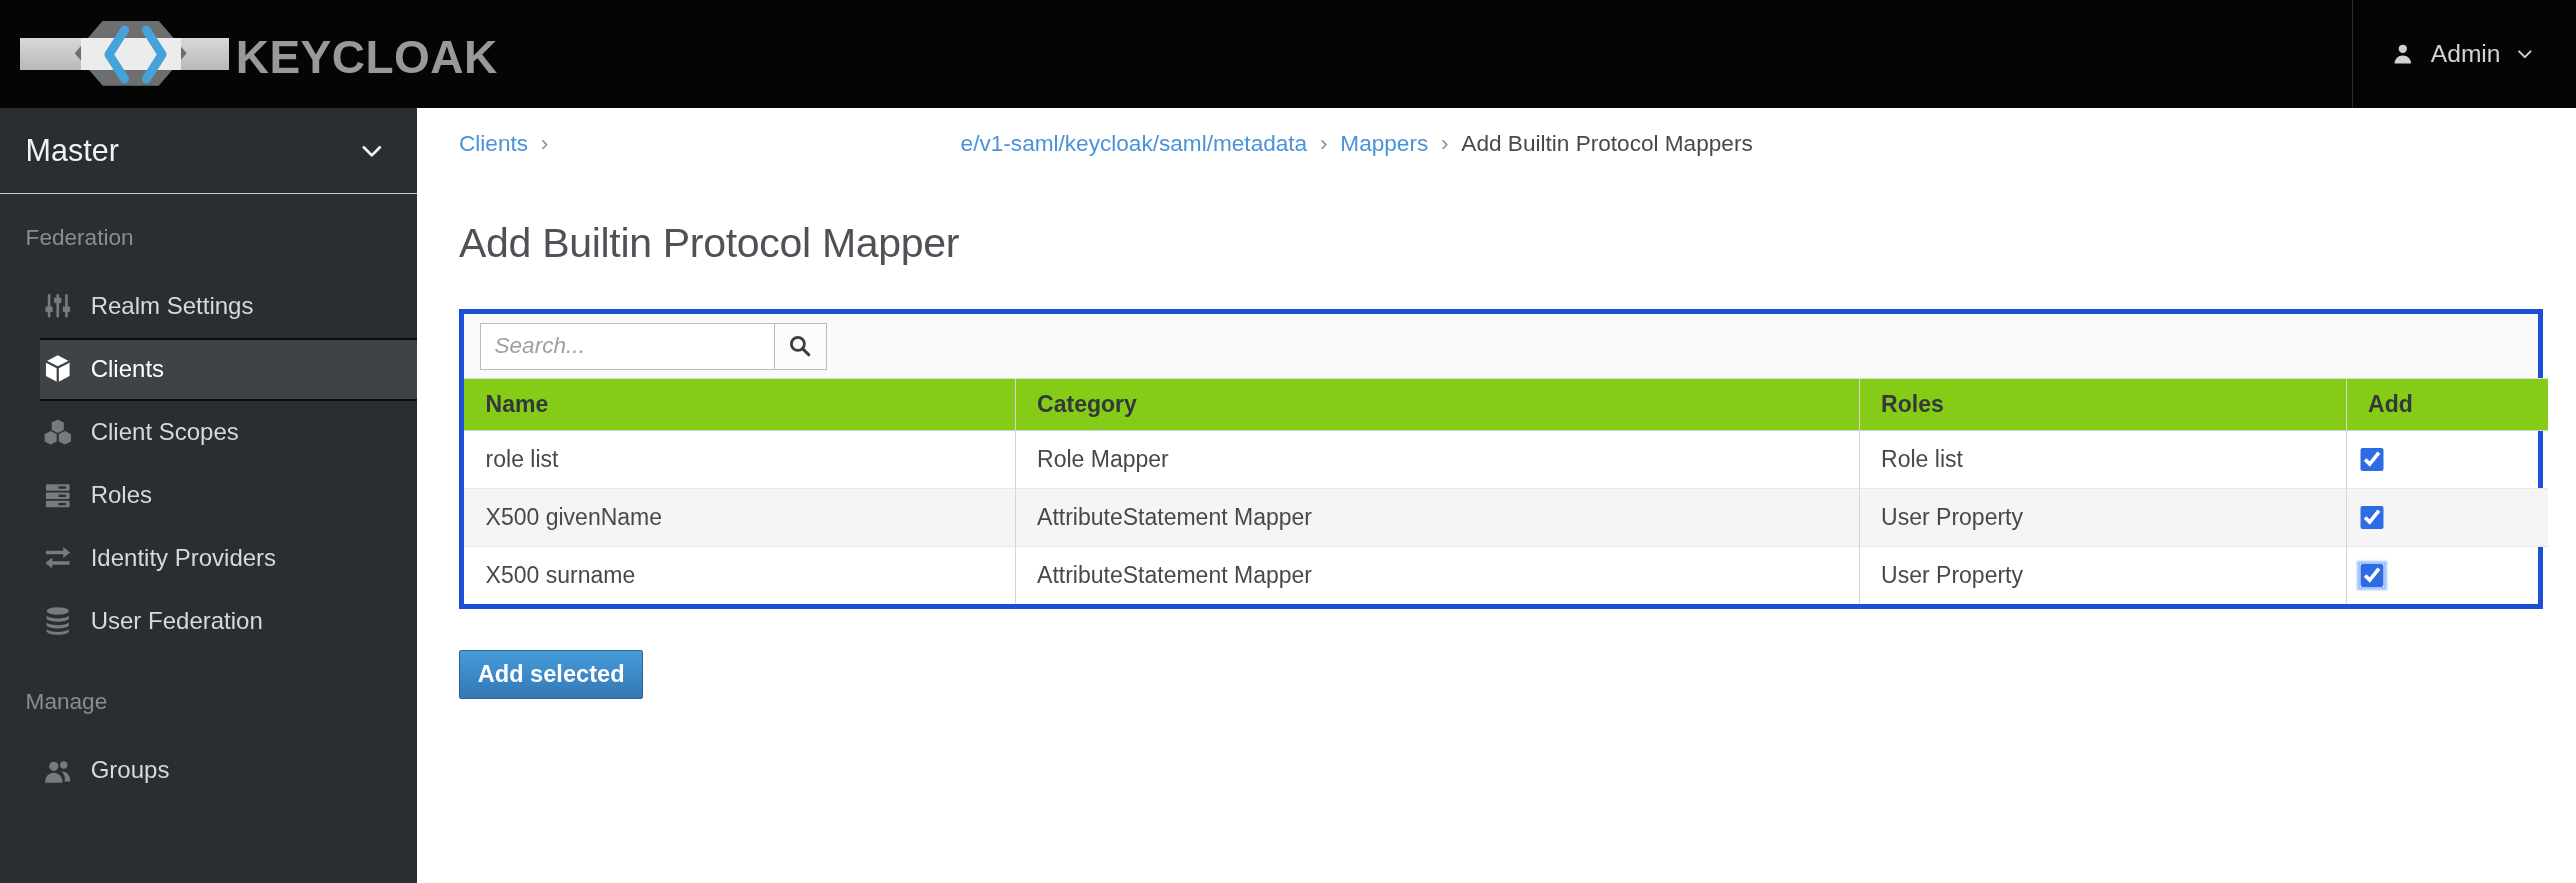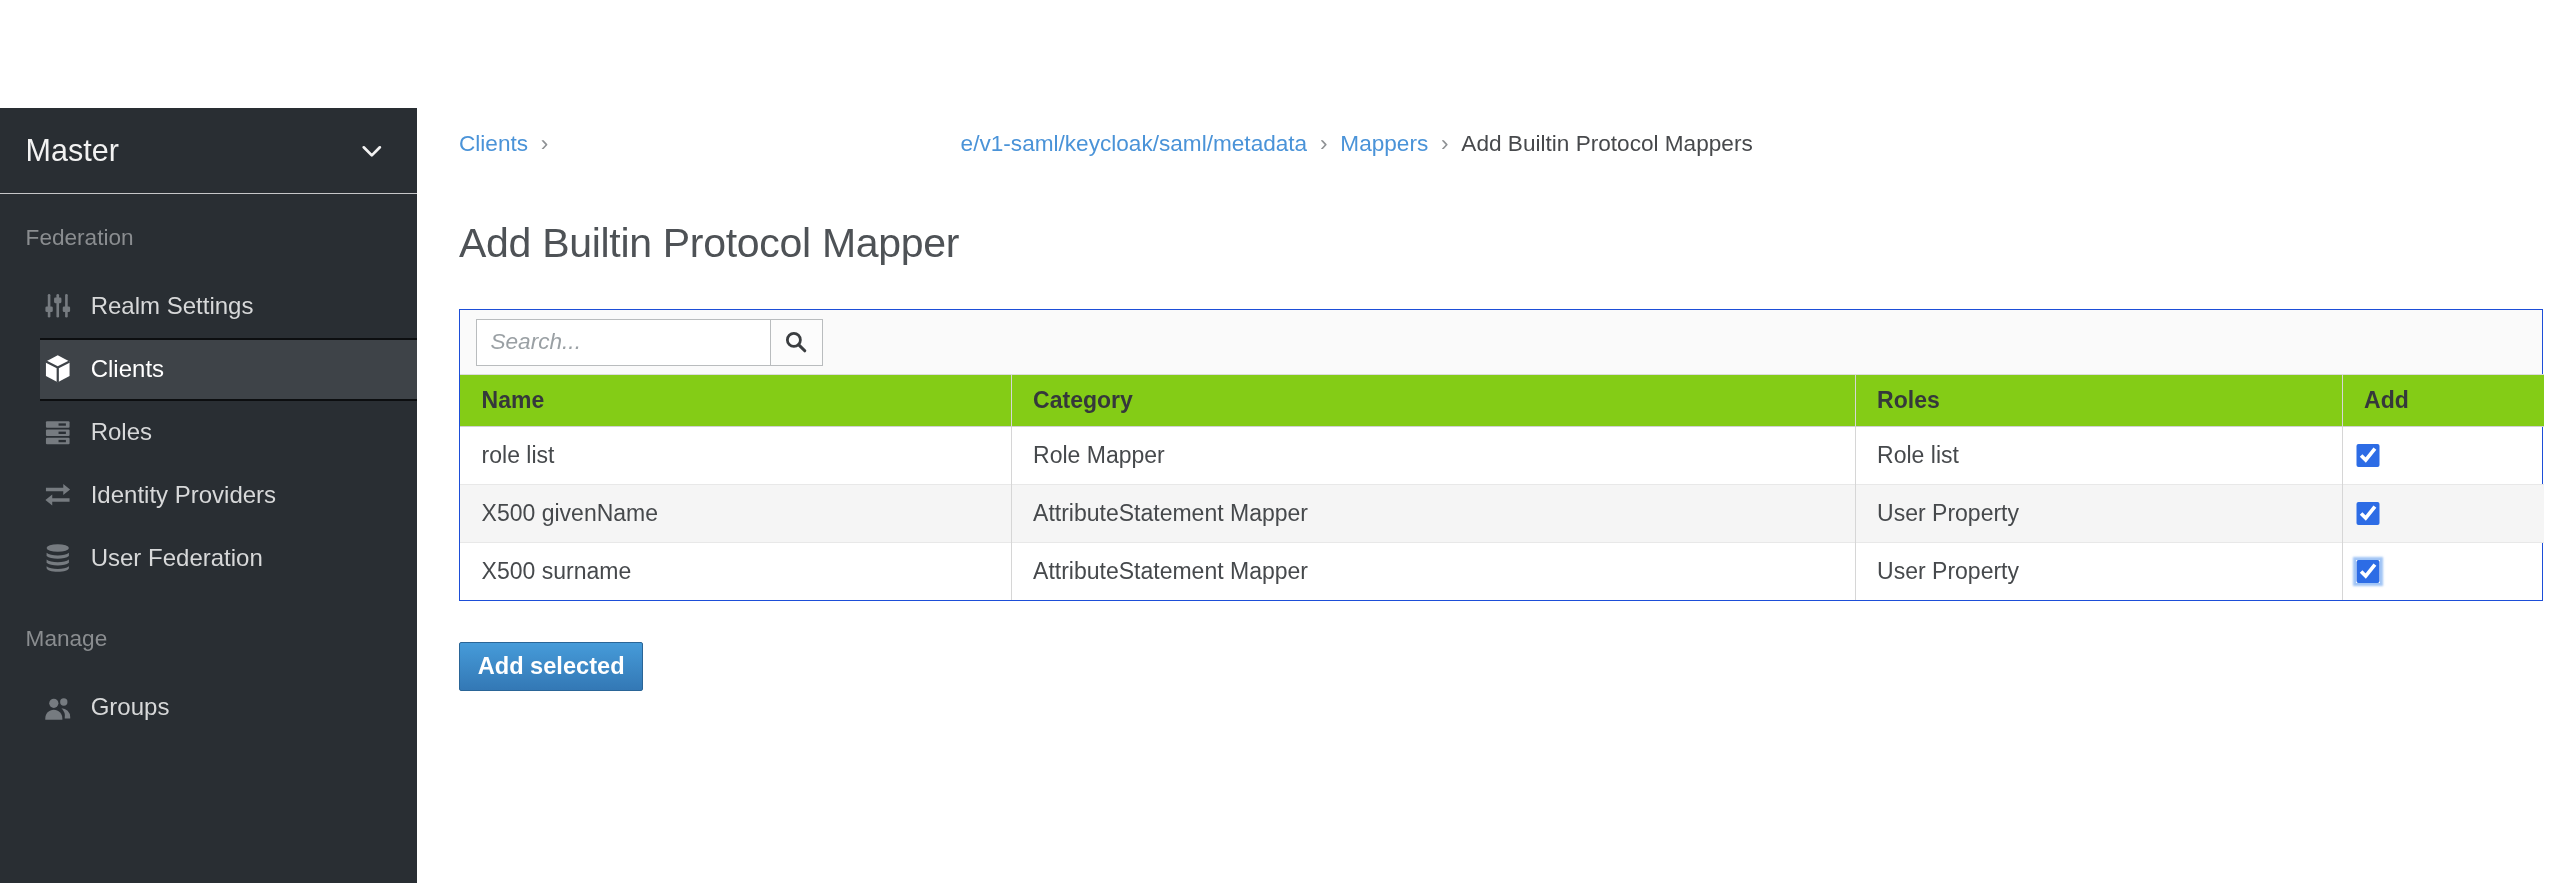--- a/index.html
+++ b/index.html
@@ -32,21 +32,21 @@
 
   
   .content{position:absolute;left:417px;top:108px;width:2159px;height:775px;background:#fff;}
   .breadcrumb{display:flex;align-items:center;gap:12.8px;padding:22.6px 0 0 42px;font-size:22.6px;height:27.6px;}
   .bc-link{color:#4a93d8;text-decoration:none;cursor:pointer;white-space:nowrap;}
   .bc-sep{color:#8e9194;}
   .bc-clip{width:746px;overflow:hidden;display:flex;justify-content:flex-end;white-space:nowrap;}
   .bc-current{color:#47494c;white-space:nowrap;}
   h1.page-title{margin:63px 0 0 42px;font-size:41px;line-height:45px;font-weight:300;color:#4e5256;letter-spacing:-0.3px;}
 
-  .table-panel{margin:43px 0 0 42px;width:2084px;box-sizing:border-box;border:1px solid #1d4ed8;background:#fff;}
+  .table-panel{margin:43px 0 0 42px;width:2084px;box-sizing:border-box;border:5px solid #1d4ed8;background:#fff;}
   .search-row{height:64px;display:flex;align-items:center;padding-left:15.7px;background:#fafafa;box-sizing:border-box;}
   .search-input{width:295px;height:47px;box-sizing:border-box;border:1px solid #b9bcbe;padding:0 13.8px;font-size:22.6px;font-family:"Liberation Sans",sans-serif;color:#43474a;background:#fff;outline:none;}
   .search-input::placeholder{font-style:italic;color:#9aa0a4;}
   .search-btn{width:53px;height:47px;box-sizing:border-box;margin-left:-1px;border:1px solid #b9bcbe;background:#fcfcfc;display:flex;align-items:center;justify-content:center;cursor:pointer;color:#3a3d40;}
 
   table.mapper-table{width:100%;border-collapse:collapse;table-layout:fixed;}
   col.c-name{width:551px;} col.c-cat{width:844px;} col.c-type{width:487px;} col.c-add{width:202px;}
   .mapper-table th{height:51px;background:#84cc16;border-top:1px solid #dcdcdc;border-bottom:1px solid #d1d1d1;text-align:left;padding:0 0 0 21.6px;font-size:23px;font-weight:700;color:#35383b;}
   .mapper-table th + th, .mapper-table td + td{border-left:1px solid #d6d6d6;}
   .mapper-table td{height:57px;padding:0 0 0 21.6px;font-size:23px;color:#46494c;border-top:1px solid #e8e8e8;}
@@ -56,20 +56,42 @@
   .add-checkbox{width:23.6px;height:23.6px;accent-color:#2d6ce5;margin:0;display:block;cursor:pointer;}
   .add-checkbox.focus{box-shadow:0 0 2px 3px rgba(82,148,236,.55);border-radius:3.9px;}
 
   .primary-btn{margin:41px 0 0 42px;height:49px;padding:0 17.7px;font-family:"Liberation Sans",sans-serif;font-size:23.6px;font-weight:600;color:#fff;background:linear-gradient(#469bd9,#3378b5);border:1px solid #2a6597;border-radius:2px;cursor:pointer;}
 </style>
 </head>
 <body>
 
 <div class="screen">
 
+  <div class="topbar">
+    <div class="brand">
+      <div class="brand-band"></div>
+      <div class="brand-hex"></div>
+      <div class="brand-hex-band"></div>
+      <svg class="brand-brackets" viewBox="0 0 70 62">
+        <path d="M24 6 L8 31 L24 56" fill="none" stroke="#45a3da" stroke-width="9" stroke-linecap="round" stroke-linejoin="round"></path>
+        <path d="M46 6 L62 31 L46 56" fill="none" stroke="#45a3da" stroke-width="9" stroke-linecap="round" stroke-linejoin="round"></path>
+      </svg>
+      <div class="brand-text">KEYCLOAK</div>
+    </div>
+    <div class="topbar-user">
+      <svg width="25.6" height="25.6" viewBox="0 0 24 24" fill="#cfd1d3">
+        <circle cx="12" cy="7.3" r="3.9"></circle>
+        <path d="M4.3 21c0-4.2 3.4-7.5 7.7-7.5s7.7 3.3 7.7 7.5z"></path>
+      </svg>
+      <span>Admin</span>
+      <svg width="19.7" height="19.7" viewBox="0 0 24 24">
+        <path d="M5 9l7 7 7-7" fill="none" stroke="#cfd1d3" stroke-width="2.4" stroke-linecap="round" stroke-linejoin="round"></path>
+      </svg>
+    </div>
+  </div>
 
   <div class="sidebar">
     <div class="realm-row">
       <span class="realm-label">Master</span>
       <svg width="27.6" height="27.6" viewBox="0 0 24 24">
         <path d="M5 9l7 7 7-7" fill="none" stroke="#f2f2f2" stroke-width="2.4" stroke-linecap="round" stroke-linejoin="round"></path>
       </svg>
     </div>
 
     <div class="section-label">Federation</div>
@@ -91,20 +113,30 @@
     <div class="nav-item active">
       <span class="nav-icon">
         <svg width="31.5" height="31.5" viewBox="0 0 24 24">
           <path d="M12 1.8 21 6.4v11.2L12 22.2 3 17.6V6.4z" fill="currentColor"></path>
           <path d="M3 6.4l9 4.7 9-4.7M12 11.1v11.1" fill="none" stroke="#3e4348" stroke-width="1.7"></path>
         </svg>
       </span>
       <span class="nav-label">Clients</span>
     </div>
 
+    <div class="nav-item">
+      <span class="nav-icon">
+        <svg width="31.5" height="31.5" viewBox="0 0 24 24" fill="currentColor">
+          <path d="M12 2.6 16.6 5v5.6L12 13 7.4 10.6V5z"></path>
+          <path d="M6.6 11.4 11.2 13.8v5.6L6.6 21.8 2 19.4v-5.6z"></path>
+          <path d="M17.4 11.4 22 13.8v5.6l-4.6 2.4-4.6-2.4v-5.6z"></path>
+        </svg>
+      </span>
+      <span class="nav-label">Client Scopes</span>
+    </div>
 
     <div class="nav-item">
       <span class="nav-icon">
         <svg width="31.5" height="31.5" viewBox="0 0 24 24" fill="currentColor">
           <rect x="3" y="4" width="18" height="5" rx="0.8"></rect>
           <rect x="3" y="10.3" width="18" height="5" rx="0.8"></rect>
           <rect x="3" y="16.6" width="18" height="5" rx="0.8"></rect>
           <rect x="12.6" y="5.6" width="5.6" height="1.8" fill="#292e33"></rect>
           <rect x="12.6" y="11.9" width="5.6" height="1.8" fill="#292e33"></rect>
           <rect x="12.6" y="18.2" width="5.6" height="1.8" fill="#292e33"></rect>

